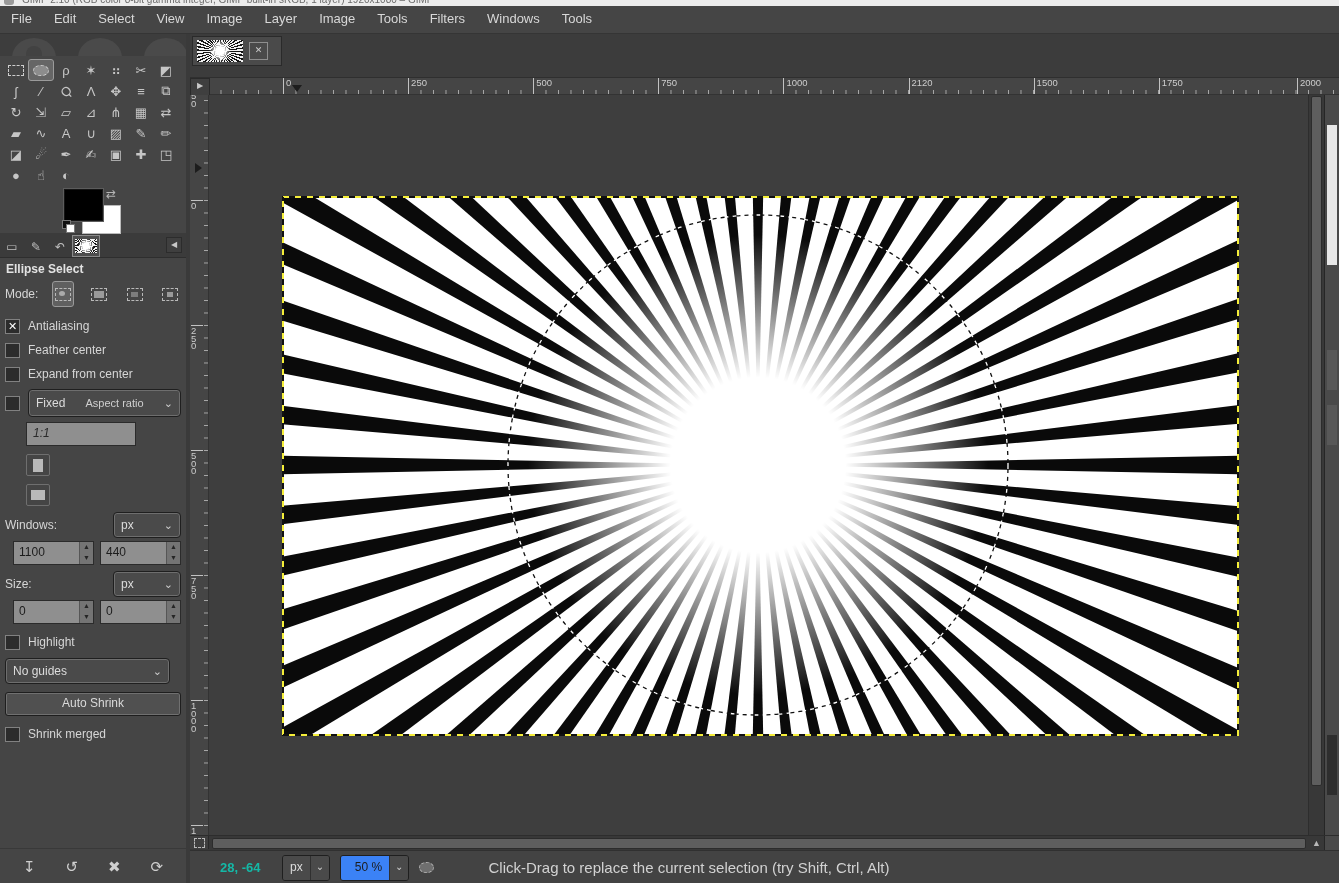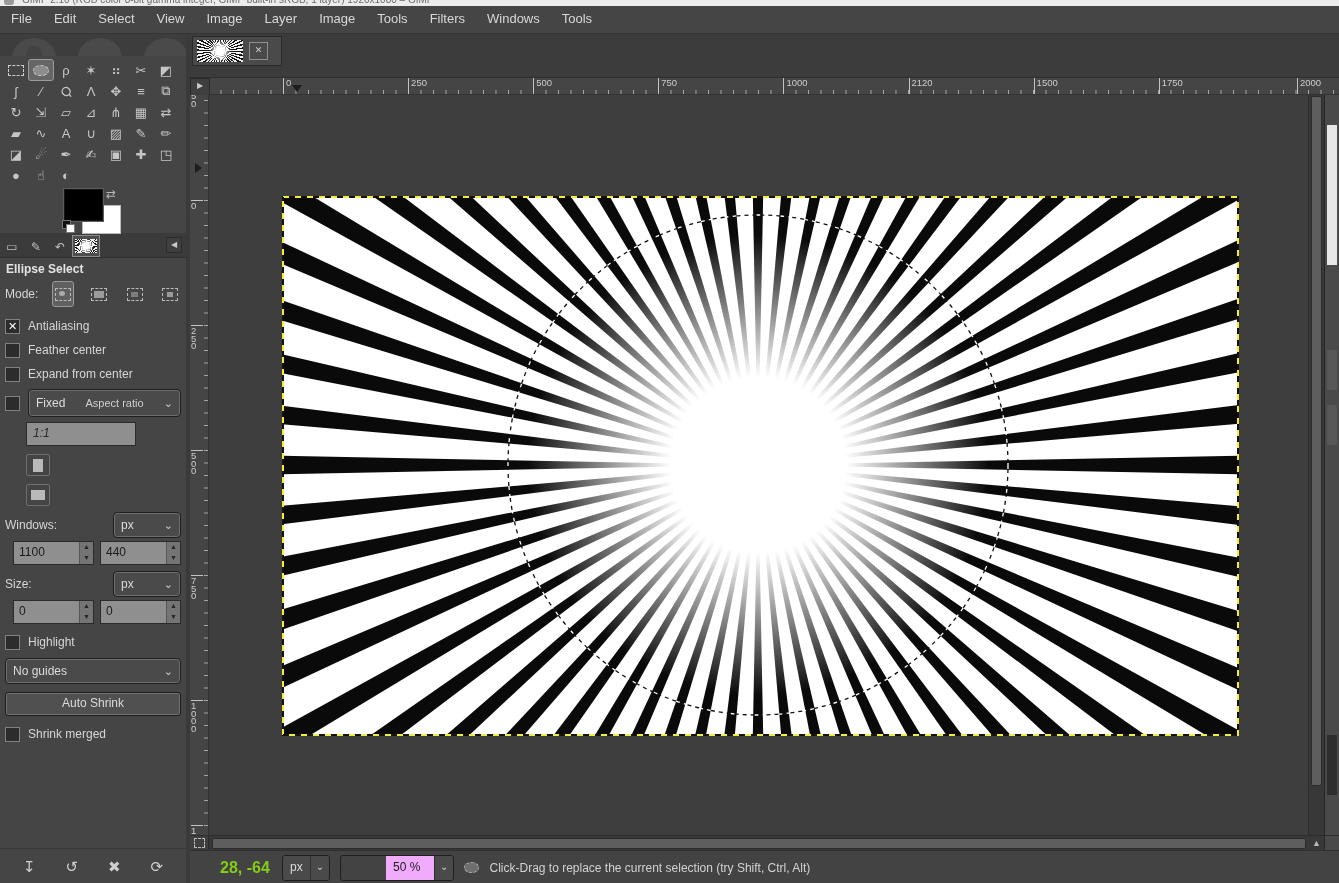--- a/index.html
+++ b/index.html
@@ -80,21 +80,21 @@
   .orientbtn .pg{width:10px;height:13px;background:#b9b9b9;position:relative;}
   .orientbtn .pg.land{width:14px;height:10px;}
   .labelunit{display:flex;align-items:center;margin-top:2px;}
   .labelunit .optlabel{flex:1;}
   .unitcombo{width:52px;height:24px;}
   .spinrow{display:flex;gap:6px;margin:3px 0 6px 0;padding-left:8px;}
   .spin{display:flex;width:85px;height:22px;background:#8f8f8f;border:1px solid #2b2b2b;}
   .spin .val{flex:1;color:#1c1c1c;font-size:12px;line-height:21px;padding:0 5px;}
   .spin .arrows{width:13px;background:#747474;border-left:1px solid #565656;display:flex;flex-direction:column;cursor:pointer;}
   .spin .arrows span{flex:1;font-size:7px;line-height:10px;text-align:center;color:#252525;}
-  .guides.combo{margin:4px 0 8px 0;height:24px;}
+  .guides.combo{margin:4px 11px 8px 0;height:24px;}
   .widebtn{height:22px;background:#505050;border:1px solid #1e1e1e;box-shadow:inset 0 0 0 1px #707070;border-radius:3px;
            color:#dadada;text-align:center;font-size:12px;line-height:21px;margin:4px 0 6px 0;cursor:pointer;}
   .optfooter{height:35px;display:flex;align-items:center;justify-content:space-around;padding:0 8px;border-top:1px solid #393939;}
   .footbtn{width:26px;height:24px;display:flex;align-items:center;justify-content:center;color:#cfcfcf;font-size:15px;
            border-radius:3px;cursor:pointer;}
   
   .tabstrip{height:43px;background:#3c3c3c;position:relative;border-bottom:1px solid #2f2f2f;}
   .imgtab{position:absolute;left:2px;top:2px;width:80px;height:28px;background:#4a4a4a;border:1px solid #2a2a2a;
           display:flex;align-items:center;gap:6px;padding:0 4px;cursor:pointer;}
   .tabthumb{width:46px;height:22px;
@@ -132,27 +132,27 @@
   .qmask{width:18px;height:13px;background:#3f3f3f;border-right:1px solid #2a2a2a;display:flex;align-items:center;
          justify-content:center;cursor:pointer;}
   .qmask i{width:9px;height:8px;border:1px dashed #b9b9b9;display:block;}
   .htrough{flex:1;position:relative;}
   .htrough .thumb{position:absolute;top:2px;bottom:1px;left:3px;right:3px;background:#5e5e5e;border:1px solid #2c2c2c;border-radius:2px;}
   .navbtn{width:15px;display:flex;align-items:center;justify-content:center;background:#383838;color:#b9b9b9;
           font-size:9px;cursor:pointer;}
   .hscrollrow .sliver,.statusrow .sliver{border-left:1px solid #262626;}
   
   .statusrow{height:33px;background:#434343;border-top:1px solid #303030;display:flex;align-items:center;gap:10px;padding-left:30px;}
-  .pointerpos{font-weight:bold;font-size:16px;color:#84cc16;min-width:52px;}
+  .pointerpos{font-weight:bold;font-size:13px;color:#14b8a6;min-width:52px;}
   .statuscombo{display:flex;height:24px;border:1px solid #1f1f1f;border-radius:3px;overflow:hidden;cursor:pointer;}
   .statuscombo .cell{background:#4a4a4a;color:#dcdcdc;font-size:12px;line-height:22px;padding:0 7px;}
-  .statuscombo .cell.light{background:#f0abfc;color:#1c1c1c;min-width:34px;margin-left:45px;}
+  .statuscombo .cell.light{background:#3b82f6;color:#1c1c1c;min-width:34px;text-align:right;}
   .statuscombo .chev{background:#4a4a4a;color:#cfcfcf;font-size:10px;line-height:22px;padding:0 5px;border-left:1px solid #303030;}
   .stat-ico{width:13px;height:9px;border:1px dashed #b0b0b0;border-radius:50%;background:#6f6f6f;flex:0 0 auto;}
-  .statusmsg{font-size:12px;color:#d2d2d2;white-space:nowrap;}
+  .statusmsg{font-size:15px;color:#d2d2d2;white-space:nowrap;margin-left:44px;}
 </style>
 </head>
 <body>
 
 <div class="titlebar">
   <span class="gicon"></span>
   <span class="ttext">GIMP 2.10 (RGB color 8-bit gamma integer, GIMP built-in sRGB, 1 layer) 1920x1080 – GIMP</span>
 </div>
 
 <div class="menubar">

